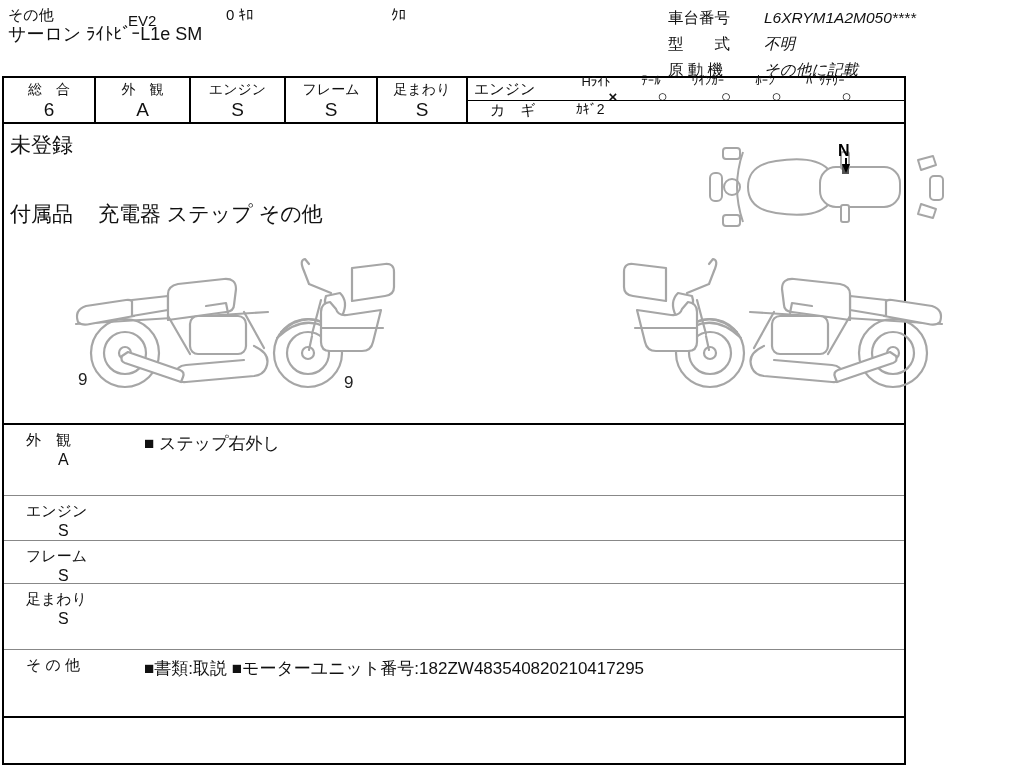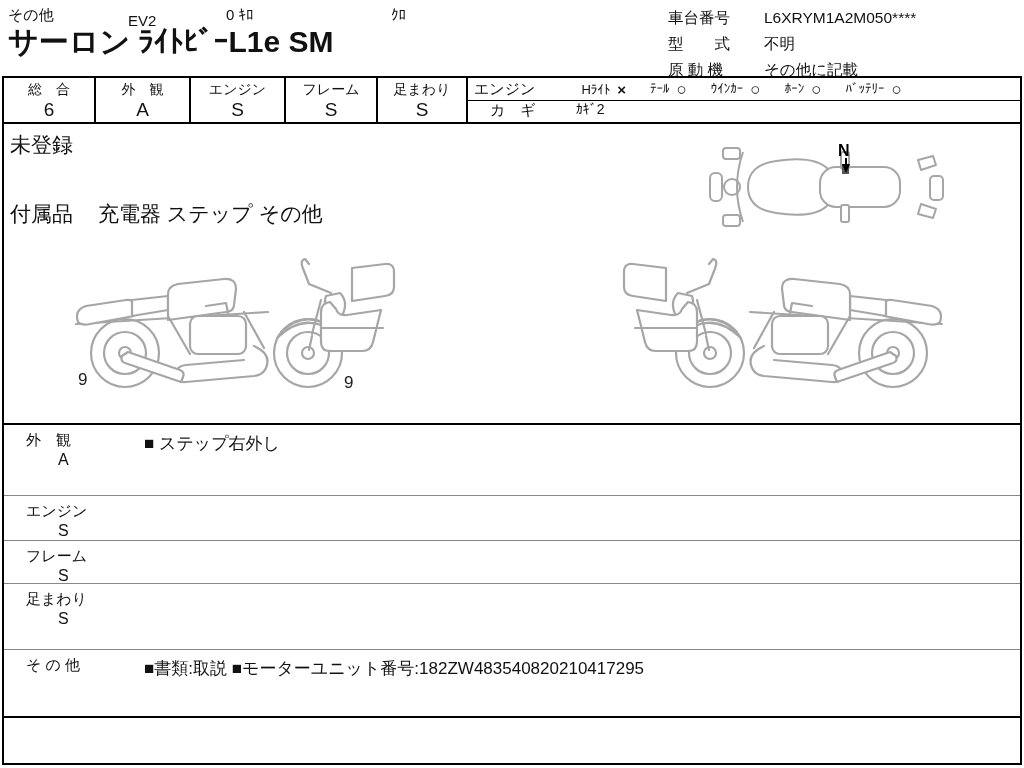--- a/index.html
+++ b/index.html
@@ -3,38 +3,38 @@
 <meta charset="utf-8">
 <style>
   html,body{margin:0;padding:0;background:#fff;}
   body{width:1024px;height:768px;overflow:hidden;
        font-family:"Liberation Sans","DejaVu Sans",sans-serif;color:#111;}
   .sheet{position:relative;width:1024px;height:768px;background:#fff;}
   .abs{position:absolute;}
 
   
   .hdr-small{font-size:15px;white-space:pre;}
-  .hdr-title{font-size:30px;font-weight:700;white-space:pre;}
+  .hdr-title{font-size:18px;font-weight:400;white-space:pre;}
   .hdr-right{position:absolute;left:668px;top:5px;font-size:15.5px;line-height:26px;}
   .hdr-right .lbl{display:inline-block;min-width:96px;white-space:pre;}
-  .hdr-right .val{white-space:pre;}
-
-  
-  .frame{position:absolute;left:2px;top:76px;width:1020px;height:689px;
+  .hdr-right .val{white-space:pre;font-style:italic;}
+
+  
+  .frame{position:absolute;left:2px;top:76px;width:904px;height:689px;
          border:2px solid #000;box-sizing:border-box;}
 
   
   .row-grade{display:flex;height:46px;border-bottom:2px solid #000;box-sizing:border-box;}
   .gcell{border-right:2px solid #000;box-sizing:border-box;display:flex;flex-direction:column;align-items:center;}
   .gcell .glabel{font-size:14px;margin-top:3px;white-space:pre;}
   .gcell .gvalue{font-size:19px;margin-top:0px;}
   .safety{flex:1;display:flex;flex-direction:column;box-sizing:border-box;}
   .safety-top{height:22px;display:flex;align-items:center;padding-left:6px;font-size:13px;}
   .safety-label{font-size:15px;margin-right:46px;white-space:pre;}
-  .sp-item{display:flex;align-items:flex-start;margin-right:24px;}
+  .sp-item{display:flex;align-items:flex-end;margin-right:24px;flex-direction:column;}
   .sp-name{font-size:13px;margin-right:7px;white-space:pre;}
   .sp-mark{font-size:17px;font-weight:bold;line-height:1;}
   .sp-mark.cross{font-size:15px;}
   .safety-key{flex:1;border-top:1.5px solid #000;display:flex;align-items:flex-start;font-size:15px;}
   .key-label{margin-left:22px;white-space:pre;}
   .key-value{margin-left:40px;font-size:14px;white-space:pre;}
 
   
   .row-diagram{position:relative;height:301px;border-bottom:2px solid #000;box-sizing:border-box;}
   .diag-text{font-size:21px;white-space:pre;}

